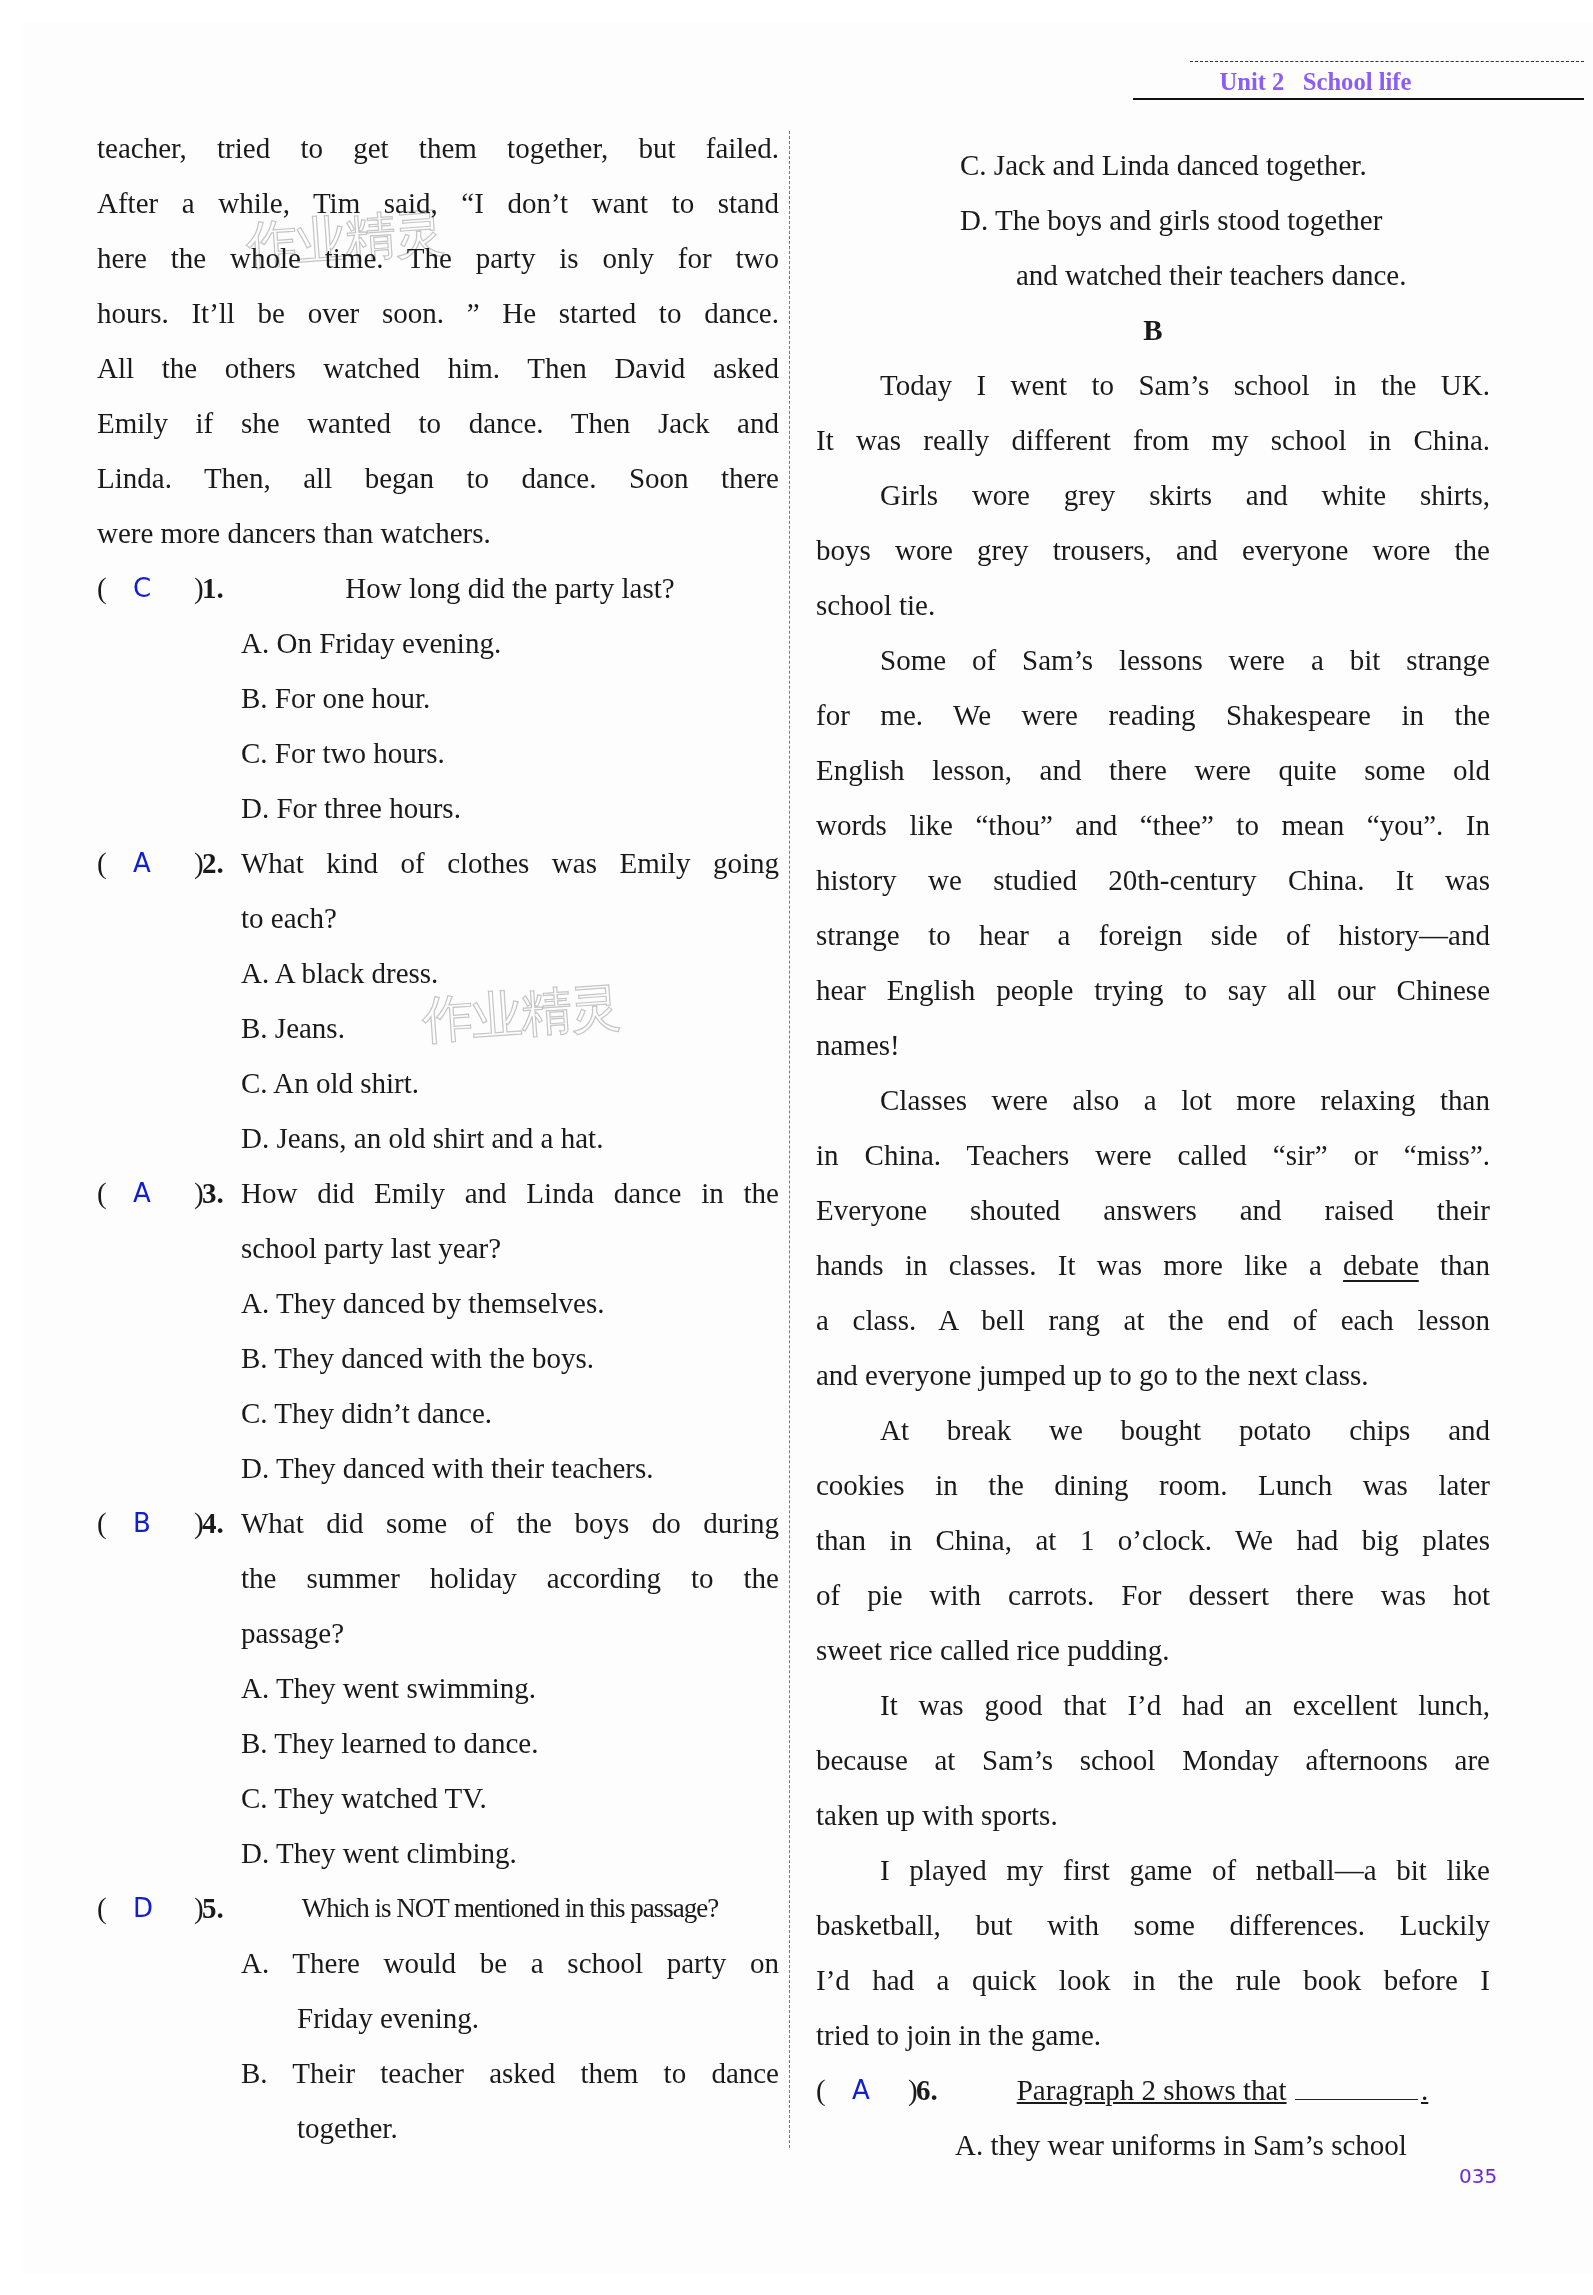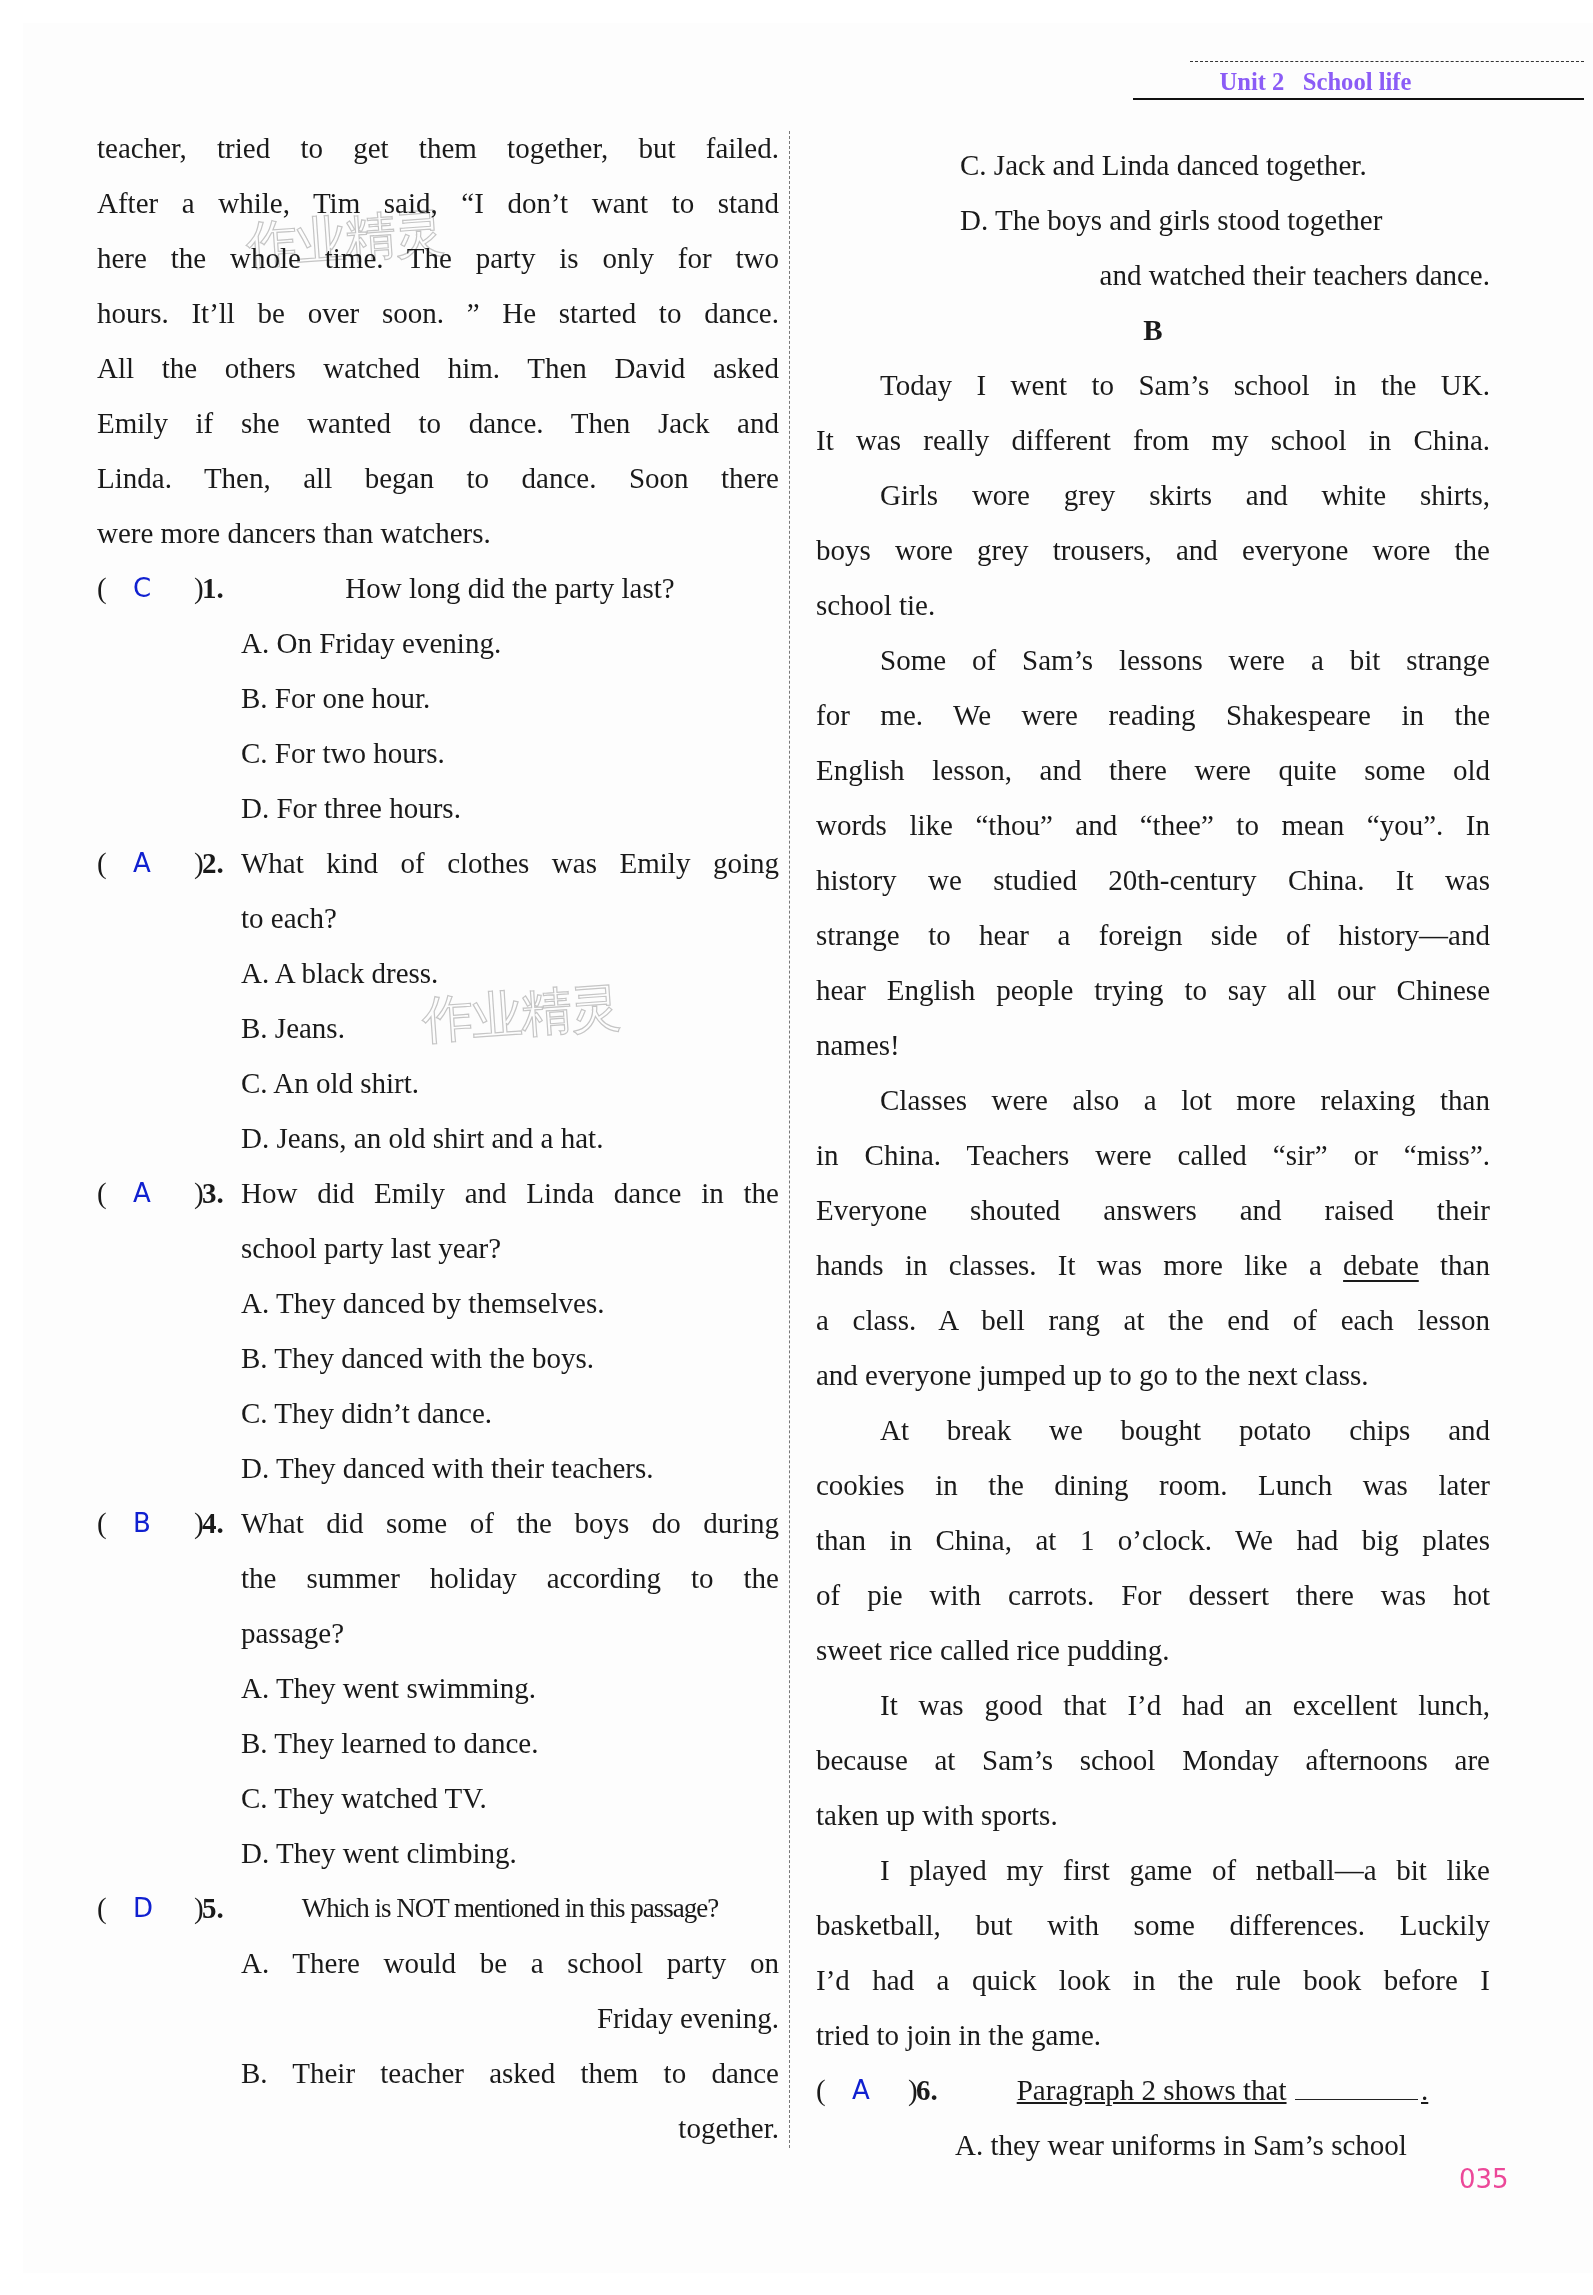--- a/index.html
+++ b/index.html
@@ -38,27 +38,27 @@
   .just { text-align: justify; text-align-last: justify; white-space: normal; }
   .indent { padding-left: 64px; }
   .q-row { position: relative; display: block; height: 55px; white-space: nowrap; }
   .q-paren { position: absolute; left: 0; }
   .q-ans { position: absolute; left: 36px; color: #1020d0; font-family: "DejaVu Sans", sans-serif; font-size: 26px; }
   .q-close { position: absolute; left: 97px; }
   .q-num { position: absolute; left: 105px; font-weight: bold; }
   .q-text { position: absolute; left: 144px; right: 0; text-align: center; }
   .q-cont { padding-left: 144px; }
   .opt { padding-left: 144px; white-space: nowrap; }
-  .opt-cont { padding-left: 200px; text-align: right; }
+  .opt-cont { padding-left: 200px; }
   .section-b { text-align: center; font-weight: bold; display: block; height: 55px; }
   .u { text-decoration: underline; text-underline-offset: 4.9px; }
   .blank { display: inline-block; width: 123px; border-bottom: 1.6px solid #222; height: 24.6px; margin: 0 3.3px 0 8.2px; }
   .pagenum {
     position: absolute; left: 1459px; top: 2164px; font-family: "DejaVu Sans", sans-serif;
-    font-size: 26px; color: #ec4899;
+    font-size: 20px; color: #6d28d9;
   }
   .watermark {
     position: absolute; font-family: "DejaVu Sans", sans-serif; font-size: 51px;
     color: transparent; -webkit-text-stroke: 1.2px #b8b8b8; letter-spacing: -1.6px;
     transform: rotate(-4deg); opacity: 0.8;
   }
   .wm1 { left: 246px; top: 205px; }
   .wm2 { left: 422px; top: 980px; }
   
   .col-right .q-close { left: 92px; }

